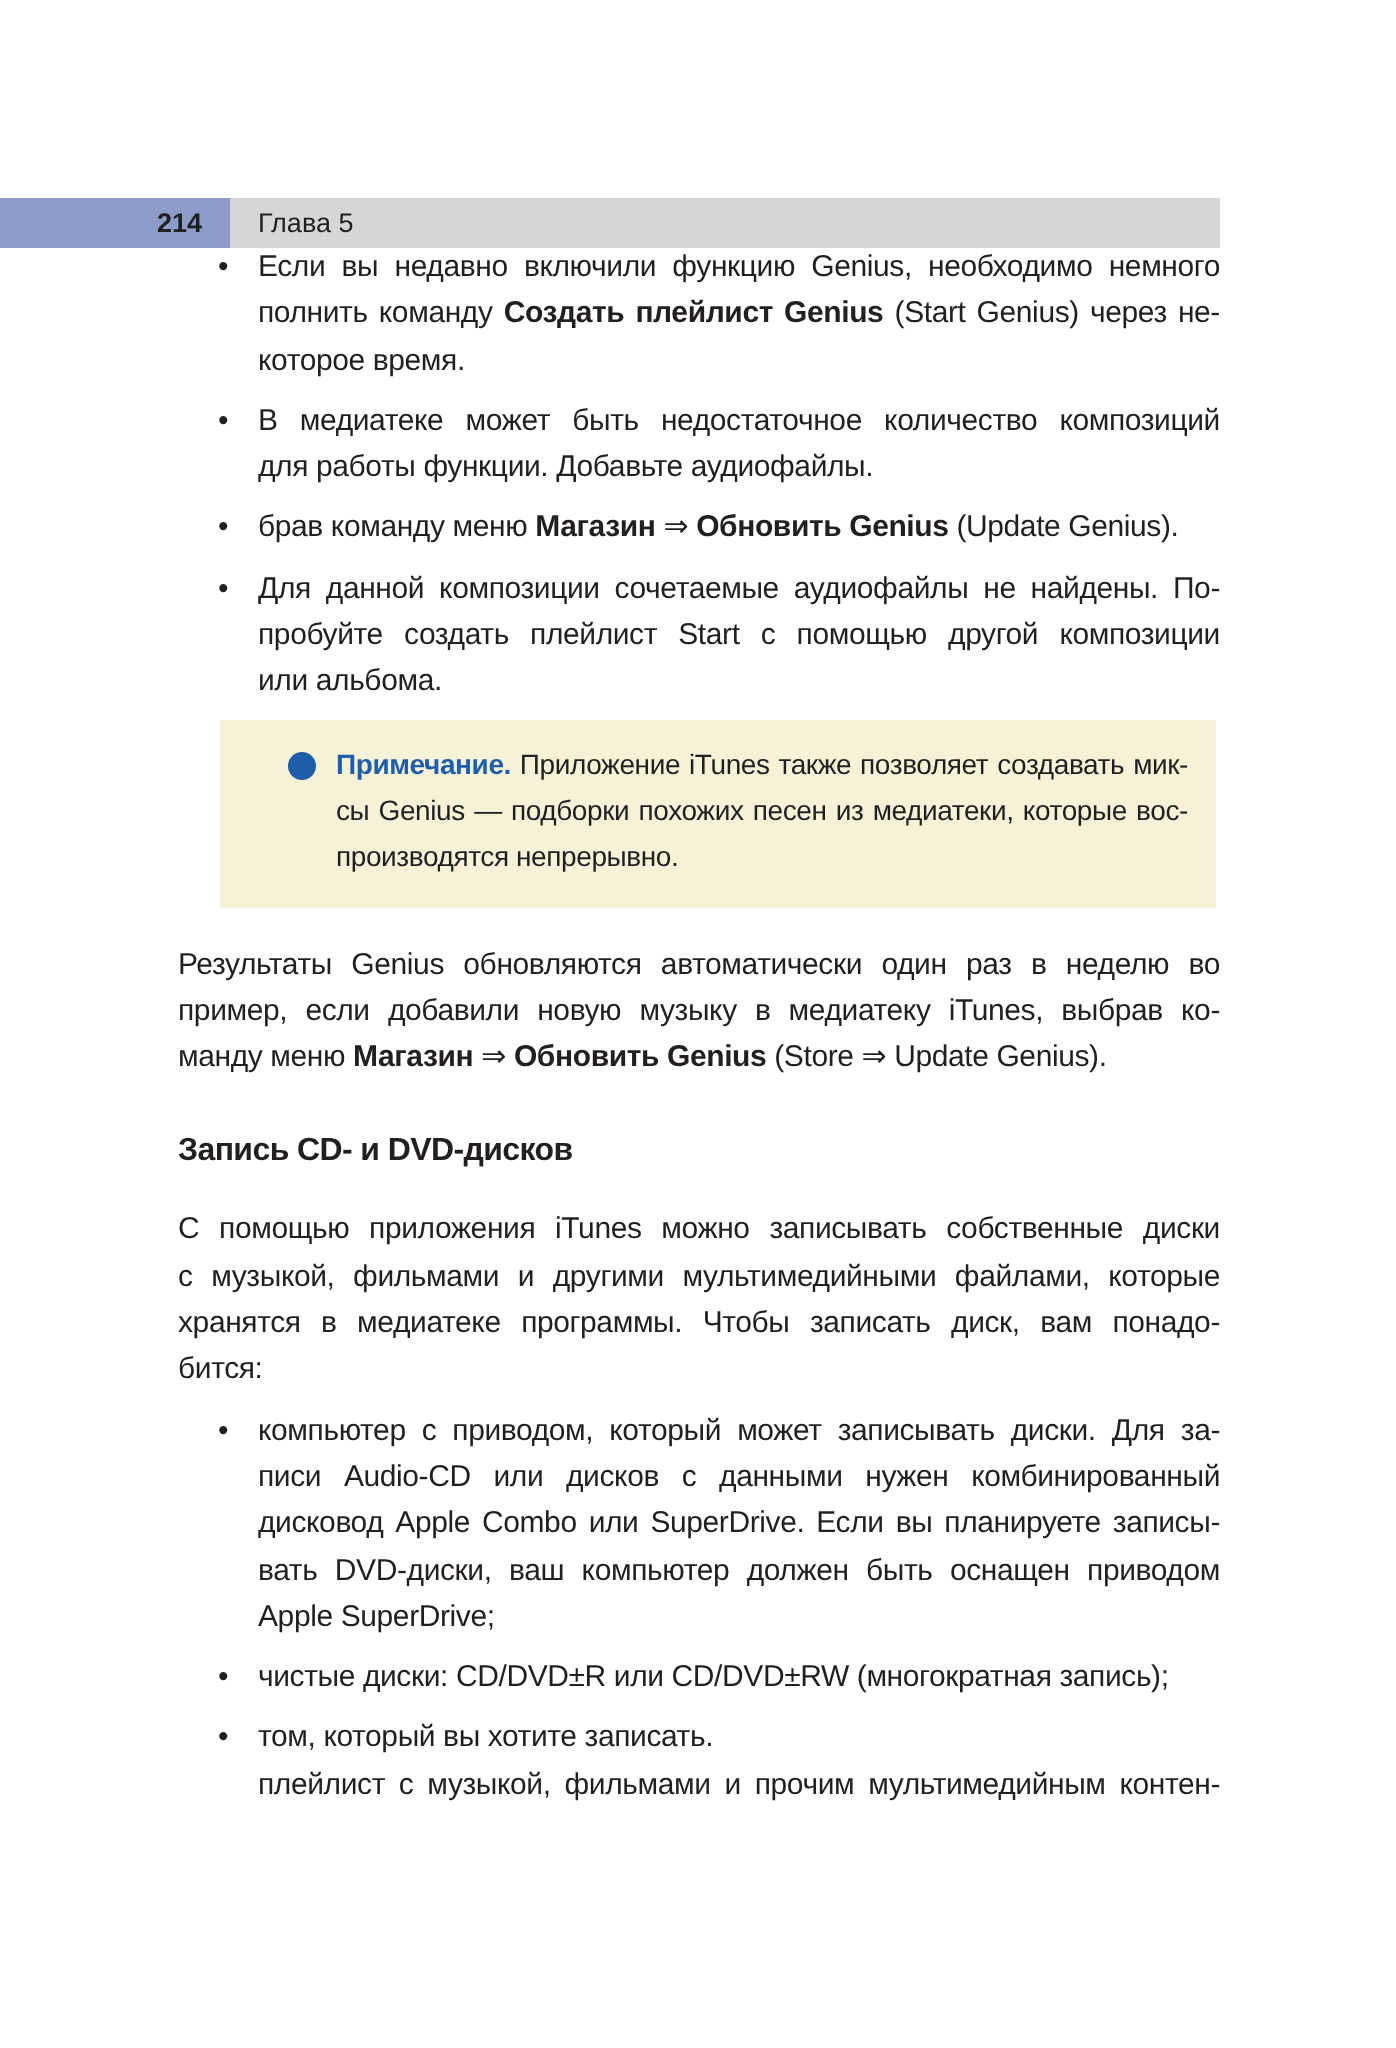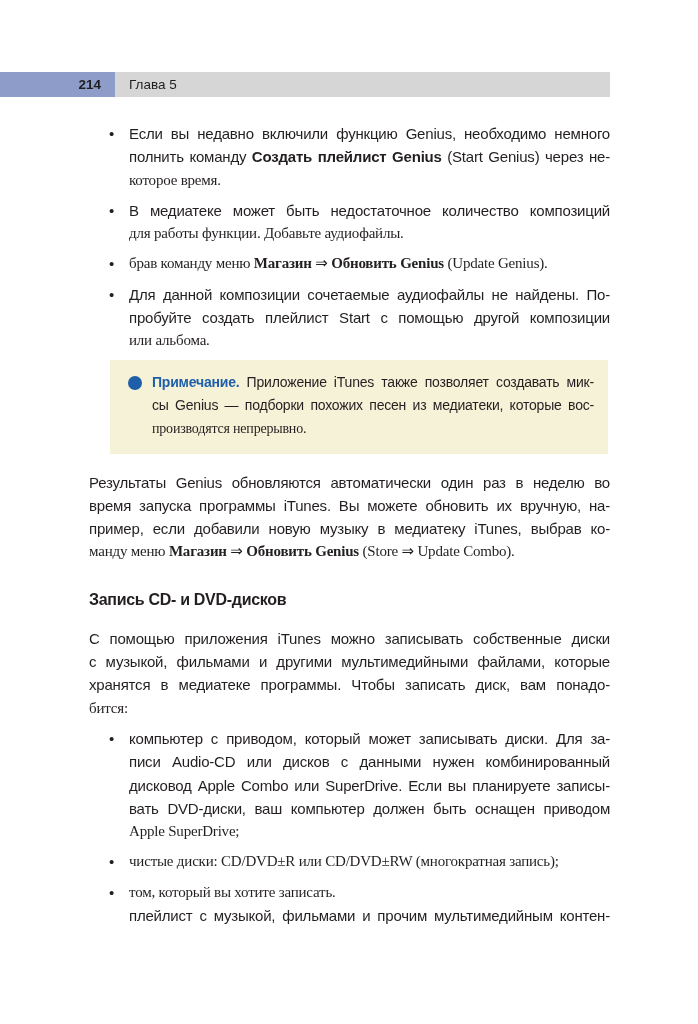--- a/index.html
+++ b/index.html
@@ -4,48 +4,48 @@
 <style>
   * { margin:0; padding:0; box-sizing:border-box; }
   html,body { background:#ffffff; }
   body { font-family:"Liberation Sans","DejaVu Sans",sans-serif; }
   .page {
     position:relative; width:698px; height:1024px; background:#ffffff;
     overflow:hidden; margin:0 auto;
   }
   
   .header-bar {
-    position:absolute; top:72px; left:0; width:610px; height:25px;
+    position:absolute; top:99px; left:0; width:610px; height:25px;
     display:flex; font-size:13.5px; color:#1f1f1f;
   }
   .page-num {
     width:115px; background:#8e9cc9; display:flex; align-items:center;
     justify-content:flex-end; padding-right:14px; font-weight:bold;
   }
   .chapter {
     flex:1; background:#d6d6d6; display:flex; align-items:center;
     padding-left:14px;
   }
   
   .content {
     position:absolute; left:89px; top:122px; width:521px;
     color:#231f20; font-size:15px; line-height:23.3px; letter-spacing:-0.2px;
   }
   .tline { min-height:23.3px; }
   .tl-just { text-align:justify; text-align-last:justify; }
-  .tl-last { text-align:left;  text-align-last:left;font-family:Liberation Serif, serif; }
+  .tl-last { text-align:left;  text-align-last:left; }
   .bold { font-weight:bold; }
   .blue { color:#1f5fa9; }
   .para { margin-bottom:7px; }
   .bullet-row { display:flex; margin-bottom:7px; }
   .bullet-marker { width:40px; padding-left:20px; flex:none; }
   .bullet-text { flex:1; min-width:0; }
   .note-box {
     margin:6px 0 17px 21px; width:498px; background:#f5f2d7;
-    display:flex; padding:11px 0 13px 0; font-size:14px; line-height:23px;
+    display:flex; padding:11px 0 13px 16px; font-size:14px; line-height:23px;
   }
   .note-icon-col { width:42px; padding-left:18px; padding-top:5px; flex:none; }
   .note-dot { display:block; width:14px; height:14px; border-radius:50%; background:#1f5fa9; }
   .note-text { flex:1; padding-right:14px; }
   .heading {
     font-size:16px; font-weight:bold; letter-spacing:-0.3px;
     margin:21px 0 12px 0; line-height:30px;
   }
 </style>
 </head>
@@ -91,23 +91,22 @@
           <span class="note-dot"></span>
         </div>
         <div class="note-text">
           <div class="tline tl-just"><span class="bold blue">Примечание.</span><span> Приложение iTunes также позволяет создавать мик-</span></div>
           <div class="tline tl-just"><span>сы Genius — подборки похожих песен из медиатеки, которые вос-</span></div>
           <div class="tline tl-last"><span>производятся непрерывно.</span></div>
         </div>
       </div>
       <div class="para">
         <div class="tline tl-just"><span>Результаты Genius обновляются автоматически один раз в неделю во</span></div>
-        <div class="tline tl-just"><span>время запуска программы iTunes. Вы можете обновить их вручную, на-</span></div>
         <div class="tline tl-just"><span>пример, если добавили новую музыку в медиатеку iTunes, выбрав ко-</span></div>
-        <div class="tline tl-last"><span>манду меню </span><span class="bold">Магазин</span><span> ⇒ </span><span class="bold">Обновить Genius</span><span> (Store ⇒ Update Combo).</span></div>
+        <div class="tline tl-last"><span>манду меню </span><span class="bold">Магазин</span><span> ⇒ </span><span class="bold">Обновить Genius</span><span> (Store ⇒ Update Genius).</span></div>
       </div>
       <div class="heading">Запись CD- и DVD-дисков</div>
       <div class="para">
         <div class="tline tl-just"><span>С помощью приложения iTunes можно записывать собственные диски</span></div>
         <div class="tline tl-just"><span>с музыкой, фильмами и другими мультимедийными файлами, которые</span></div>
         <div class="tline tl-just"><span>хранятся в медиатеке программы. Чтобы записать диск, вам понадо-</span></div>
         <div class="tline tl-last"><span>бится:</span></div>
       </div>
       <div class="bullet-row">
         <div class="bullet-marker">•</div>

